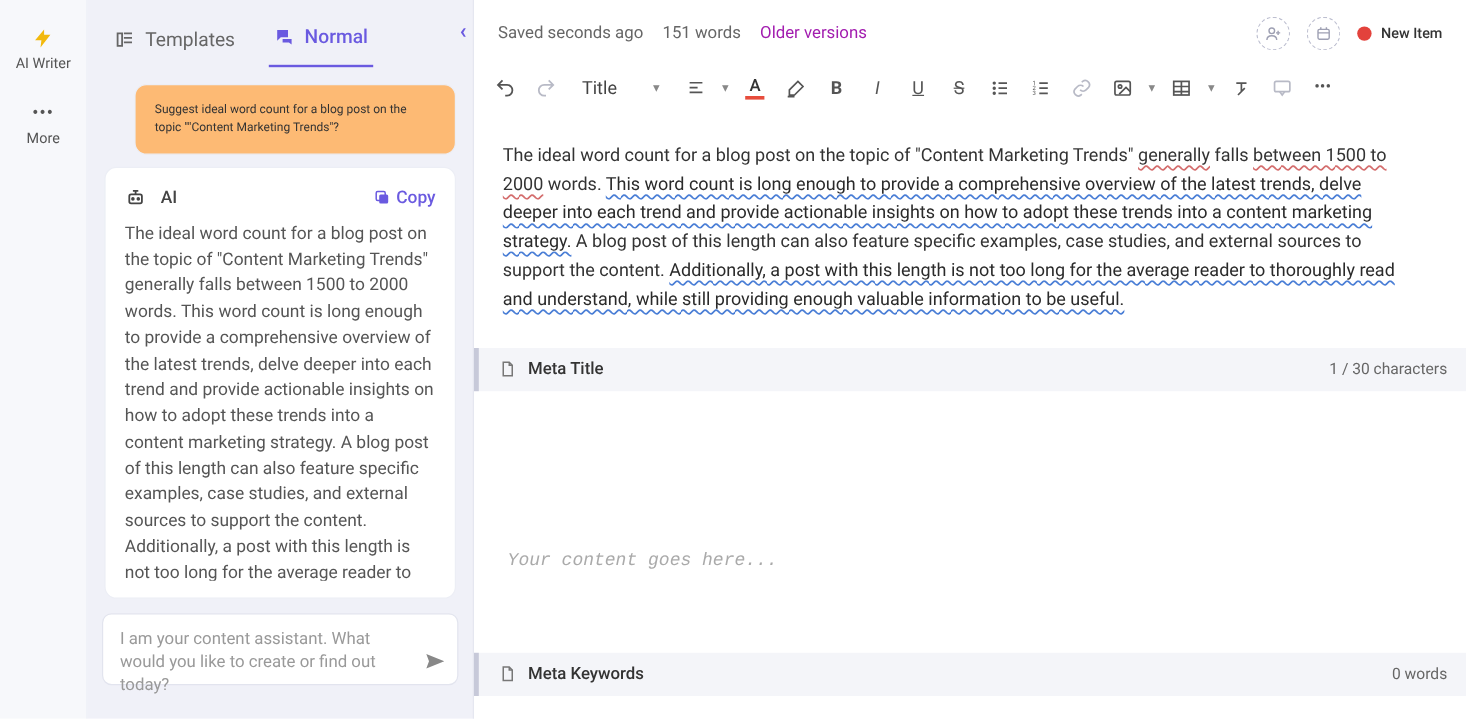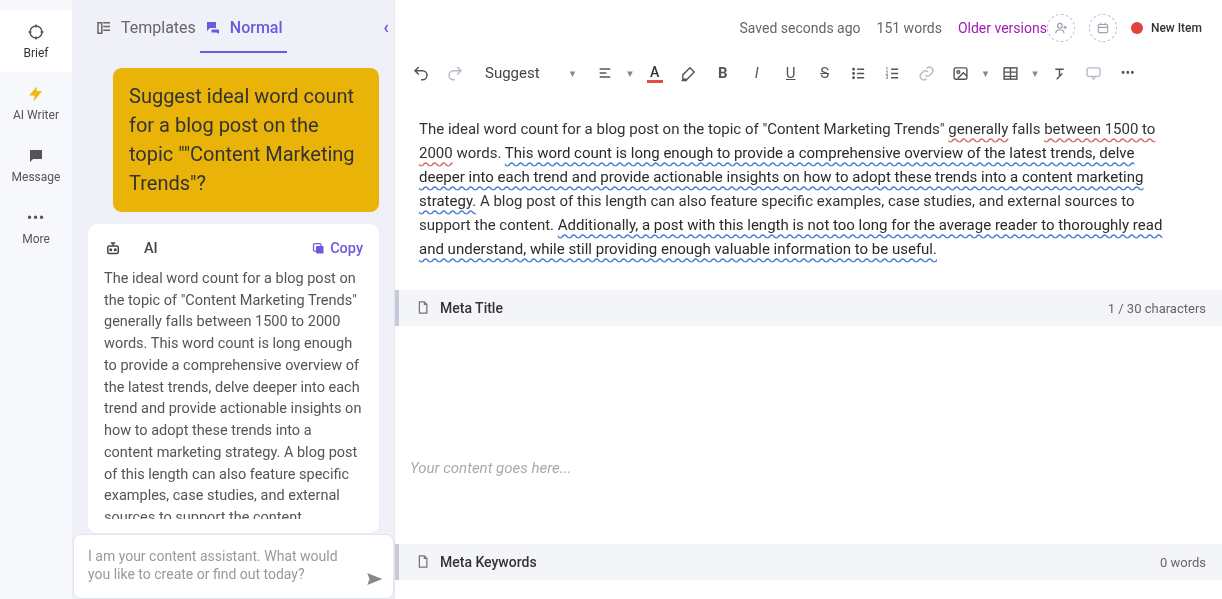--- a/index.html
+++ b/index.html
@@ -43,22 +43,23 @@
   .chatpanel {
     width: 322px;
     background: #f0f1f8;
     position: relative;
     display: flex;
     flex-direction: column;
     border-right: 1px solid #e5e7f0;
   }
   .chatpanel .tabs {
     display: flex;
+    gap: 24px;
     padding: 10px 18px 0 18px;
-    align-items: flex-start;
+    align-items: flex-end;
     height: 56px;
   }
   .chatpanel .tab {
     display: flex;
     align-items: center;
     gap: 8px;
     font-size: 16px;
     color: #666;
     padding: 8px 4px 14px 4px;
     cursor: pointer;
@@ -74,26 +75,26 @@
     top: 12px;
     width: 24px; height: 28px;
     color: #6a5ae0;
     display: flex; align-items: center; justify-content: center;
     cursor: pointer;
     font-size: 18px;
     font-weight: bold;
   }
   .user-bubble {
     margin: 14px 14px 10px auto;
-    background: #eab308;
+    background: #fdba74;
     border: 1px solid #eceef5;
     border-radius: 10px;
     padding: 14px 16px;
     width: 268px;
-    font-size: 20px;
+    font-size: 10px;
     line-height: 1.45;
     color: #333;
   }
   .ai-box {
     margin: 0 14px 0 14px;
     background: #fff;
     border: 1px solid #eceef5;
     border-radius: 10px;
     padding: 14px 16px;
     font-size: 14.5px;
@@ -106,66 +107,67 @@
   }
   .ai-box .aihead {
     display: flex;
     justify-content: space-between;
     align-items: center;
     margin-bottom: 8px;
   }
   .ai-box .aihead .ai-label {
     display: flex;
     align-items: center;
-    gap: 22px;
+    gap: 12px;
     font-weight: 500;
     color: #444;
     text-align: right;
   }
   .ai-box .aihead .copy {
     color: #6a5ae0;
     font-weight: 500;
     display: flex;
     gap: 4px;
     align-items: center;
     cursor: pointer;
   }
   .ai-box .ai-text {
     overflow: hidden;
     color: #555;
   }
   .chat-input {
+    margin: 12px;
     background: #fff;
     border: 1px solid #e2e4ee;
     border-radius: 8px;
     padding: 12px 40px 12px 14px;
     font-size: 14px;
     color: #999;
     position: relative;
-    height: 76px;
+    height: 60px;
     line-height: 1.35;
   }
   .chat-input .send {
     position: absolute;
     right: 10px;
     bottom: 10px;
     color: #888;
     cursor: pointer;
   }
   
   .main {
     flex: 1;
     display: flex;
     flex-direction: column;
     background: #fff;
     overflow-y: auto;
   }
   .topbar {
     display: flex;
-    justify-content: flex-end;
+    justify-content: space-between;
     align-items: center;
     padding: 14px 20px 10px 20px;
     color: #666;
   }
   .topbar .left { display:flex; gap:16px; align-items:center; }
   .topbar .link { color:#a21caf; cursor:pointer; }
   .topbar .right { display:flex; gap:14px; align-items:center; }
   .topbar .dash-circle {
     width: 28px; height: 28px; border-radius: 50%;
     border: 1.5px dashed #bdbfd0;
@@ -237,56 +239,40 @@
     background: #f4f5f9;
     border-left: 4px solid #c7c9d9;
     padding: 10px 16px;
     font-weight: 500;
     color: #333;
   }
   .meta-head .count { font-size: 13px; color:#666; font-weight:400;}
   .meta-head .left { display:flex; gap:10px; align-items:flex-start; }
   .meta-head .icon { color:#777; }
   .meta-body {
-    padding: 24px 15px;
+    padding: 24px 28px;
     color: #aaa;
     font-style: italic;
     font-size: 15px;
     min-height: 88px;
+    font-family: Liberation Mono, monospace;
   }
   svg { display:block; }
 </style>
 </head>
 <body>
 
 <div class="leftnav">
-  <div class="leftnav-item active">
-    <span class="ic">
-      <svg width="18" height="18" viewBox="0 0 24 24" fill="none" stroke="currentColor" stroke-width="2">
-          <circle cx="12" cy="12" r="8"></circle>
-          <path d="M12 2v4M12 18v4M2 12h4M18 12h4"></path>
-        </svg>
-    </span>
-    <span>Brief</span>
-  </div>
   <div class="leftnav-item yellow">
     <span class="ic">
       <svg width="18" height="18" viewBox="0 0 24 24" fill="currentColor">
           <path d="M13 2 3 14h7l-1 8 11-14h-7z"></path>
         </svg>
     </span>
     <span>AI Writer</span>
-  </div>
-  <div class="leftnav-item">
-    <span class="ic">
-      <svg width="18" height="18" viewBox="0 0 24 24" fill="currentColor">
-          <path d="M4 4h16v12H8l-4 4z"></path>
-        </svg>
-    </span>
-    <span>Message</span>
   </div>
   <div class="leftnav-item more">
     <span class="ic">•••</span>
     <span>More</span>
   </div>
 </div>
 
 <div class="chatpanel">
   <div class="collapse">‹</div>
   <div class="tabs">
@@ -380,21 +366,21 @@
         <svg width="18" height="18" viewBox="0 0 24 24" fill="none" stroke="currentColor" stroke-width="2">
           <path d="M9 14 4 9l5-5M4 9h10a6 6 0 0 1 0 12h-2"></path>
         </svg>
       </div>
     <div class="tool dim">
         <svg width="18" height="18" viewBox="0 0 24 24" fill="none" stroke="currentColor" stroke-width="2">
           <path d="m15 14 5-5-5-5M20 9H10a6 6 0 0 0 0 12h2"></path>
         </svg>
       </div>
     <div class="select">
-      <span>Suggest</span>
+      <span>Title</span>
       <span class="chev">▾</span>
     </div>
     <div class="sep-group">
       <div class="tool">
           <svg width="16" height="16" viewBox="0 0 24 24" fill="none" stroke="currentColor" stroke-width="2">
             <path d="M4 6h16M4 12h10M4 18h16"></path>
           </svg>
         </div>
       <span class="chev">▾</span>
     </div>

